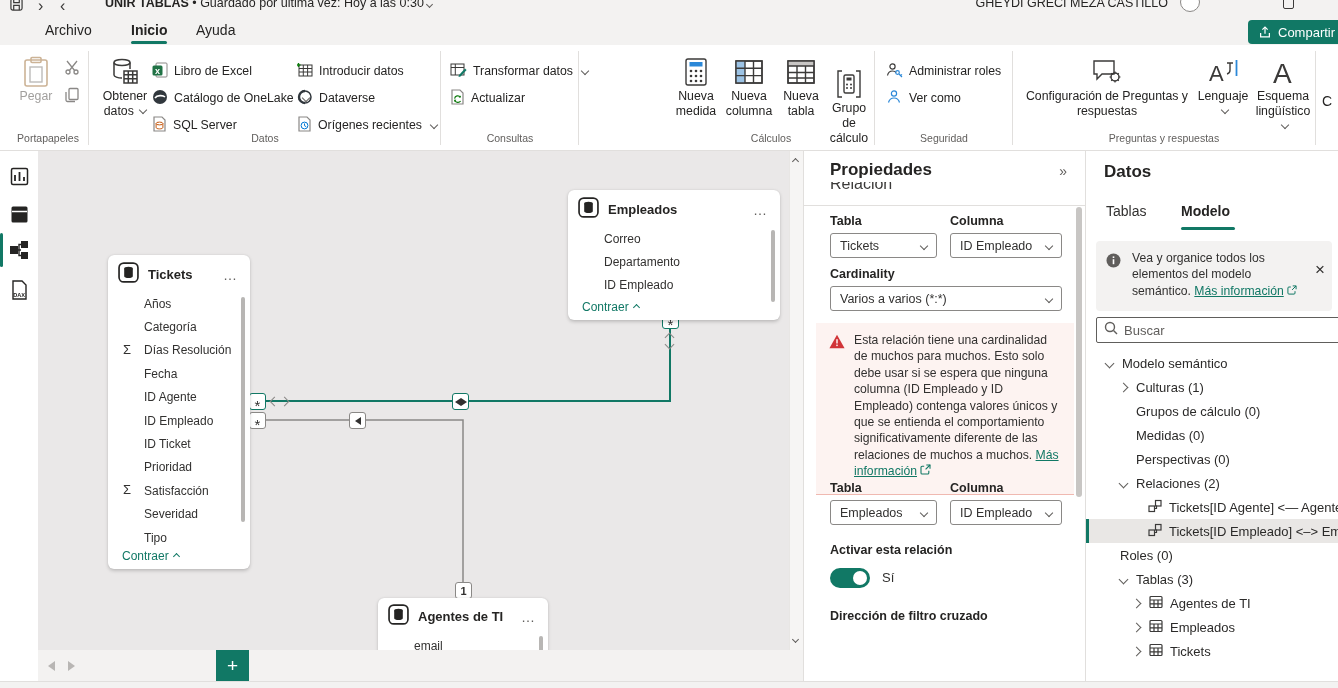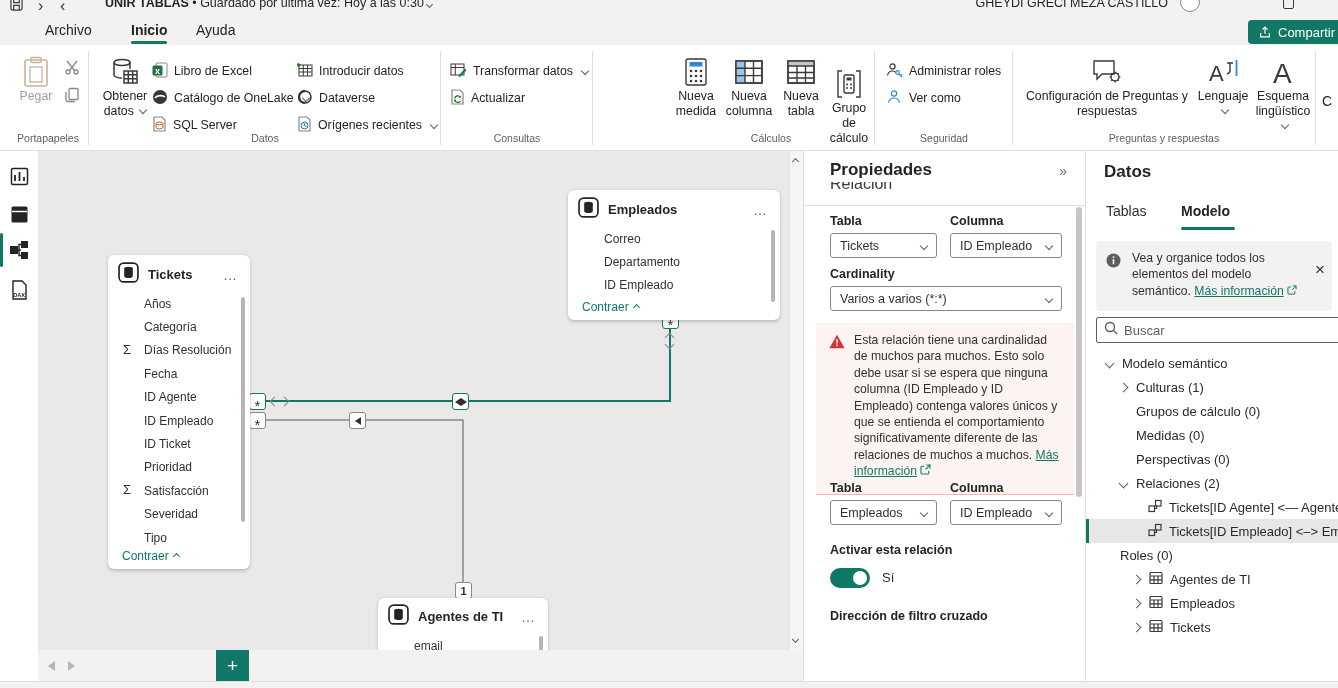--- a/index.html
+++ b/index.html
@@ -241,21 +241,21 @@
               <path d="M2 1h8l3 3v11H2z" stroke="#8a8886" stroke-width="1.2"></path>
               <circle cx="7.5" cy="9.5" r="3.4" stroke="#0078d4"></circle>
               <path d="M7.5 7.5v2.2l1.7 1" stroke="#0078d4"></path>
             </svg></span>
         <span>Orígenes recientes</span>
         <span class="cv-s"></span>
       </div>
       <div class="rgroup-label">Datos</div>
     </div>
 
-    <div class="rgroup" style="left:442px;width:151px">
+    <div class="rgroup" style="left:442px;width:137px">
       <div class="smallbtn" style="left:8px;top:10px">
         <span><svg width="17" height="16" viewBox="0 0 17 16" fill="none" stroke="#3b3a39">
               <rect x="1" y="2" width="13" height="11"></rect>
               <path d="M1 5.5h13M5.3 2v11"></path>
               <path d="M9 13 15 6.5l1.6 1.6L10.5 14.5 8.5 15z" fill="#117865" stroke="none"></path>
             </svg></span>
         <span>Transformar datos</span>
         <span class="cv-s"></span>
       </div>
       <div class="smallbtn" style="left:8px;top:37px">
@@ -688,20 +688,24 @@
           <span class="ticon"><svg width="14" height="14" viewBox="0 0 14 14" fill="none" stroke="#3b3a39" stroke-width="1.2">
                 <rect x="1" y="7" width="5.5" height="5.5"></rect>
                 <rect x="7.5" y="1.5" width="5.5" height="5.5"></rect>
                 <path d="M6.5 9.5h2v-3"></path>
               </svg></span>
           <span>Tickets[ID Empleado] &lt;–&gt; Empleados</span>
         </div>
         <div class="trow" style="padding-left:34px">
             <span>Roles (0)</span>
           </div>
+        <div class="trow" style="padding-left:34px">
+            <span class="cv down"></span>
+            <span>Tablas (3)</span>
+          </div>
         <div class="trow" style="padding-left:47px">
             <span class="cv right"></span>
             <span class="ticon"><svg width="14" height="14" viewBox="0 0 14 14" fill="none" stroke="#3b3a39" stroke-width="1.2">
                 <rect x="1" y="1.5" width="12" height="11" rx="1"></rect>
                 <path d="M1 5h12M1 8.8h12M5 5v7.5M9 5v7.5"></path>
               </svg></span>
             <span>Agentes de TI</span>
           </div>
         <div class="trow" style="padding-left:47px">
             <span class="cv right"></span>

